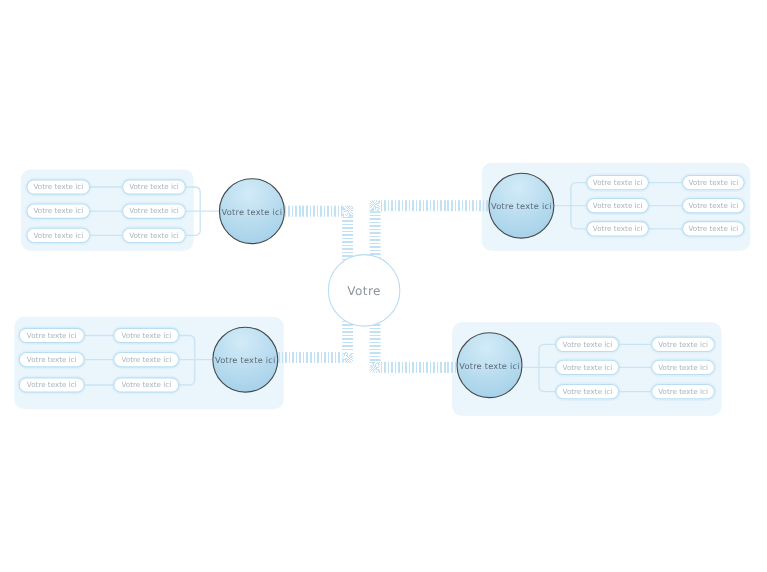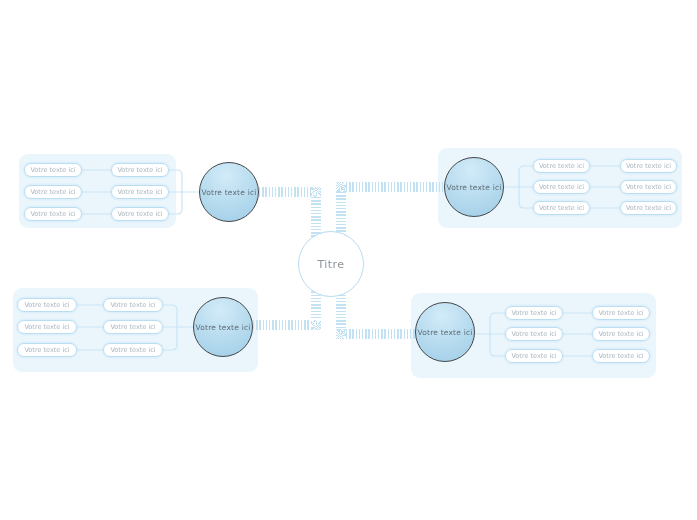--- a/index.html
+++ b/index.html
@@ -109,21 +109,21 @@
     <span>Votre texte ici</span>
     </div>
   <div class="bcircle b-bl">
     <span>Votre texte ici</span>
     </div>
   <div class="bcircle b-br">
     <span>Votre texte ici</span>
     </div>
 
   <div class="center-circle">
-    <span>Titre</span>
+    <span>Votre</span>
   </div>
 
   <div id="pill-layer">
       <div class="pill" style="left: 111px; top: 163px; width: 58px; height: 14px;">
         <span>Votre texte ici</span>
       </div>
       <div class="pill" style="left: 24px; top: 163px; width: 58px; height: 14px;">
         <span>Votre texte ici</span>
       </div>
       <div class="pill" style="left: 111px; top: 185px; width: 58px; height: 14px;">

